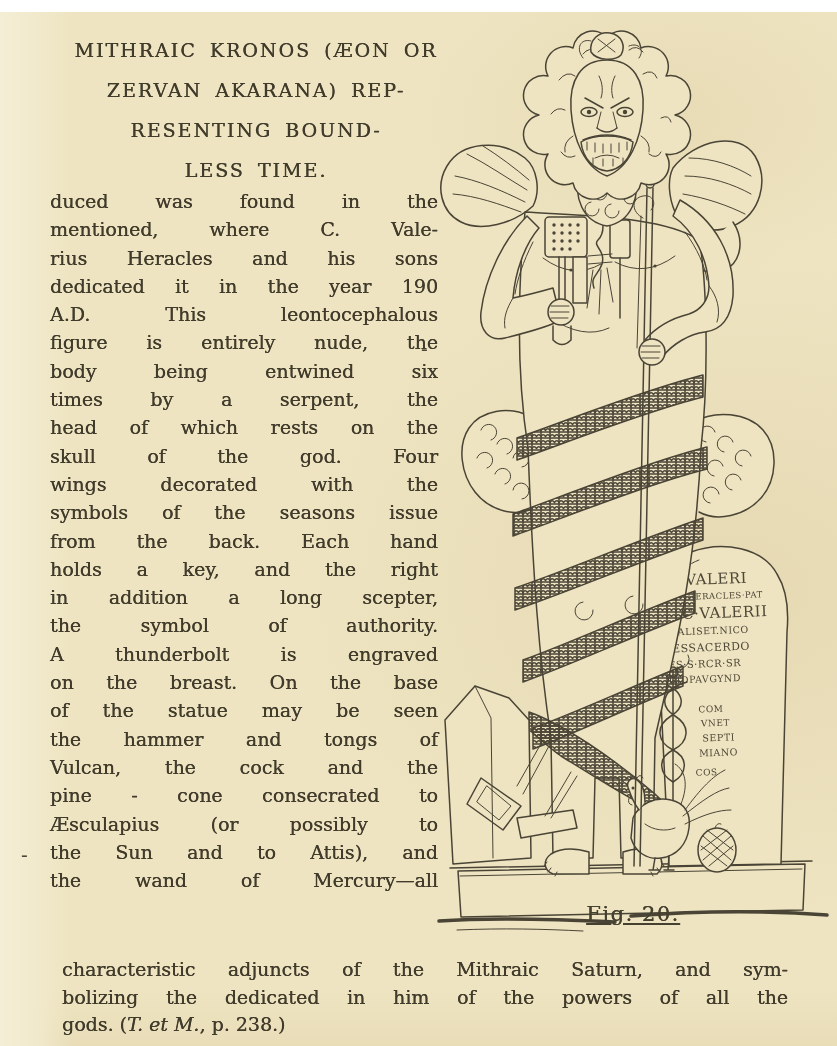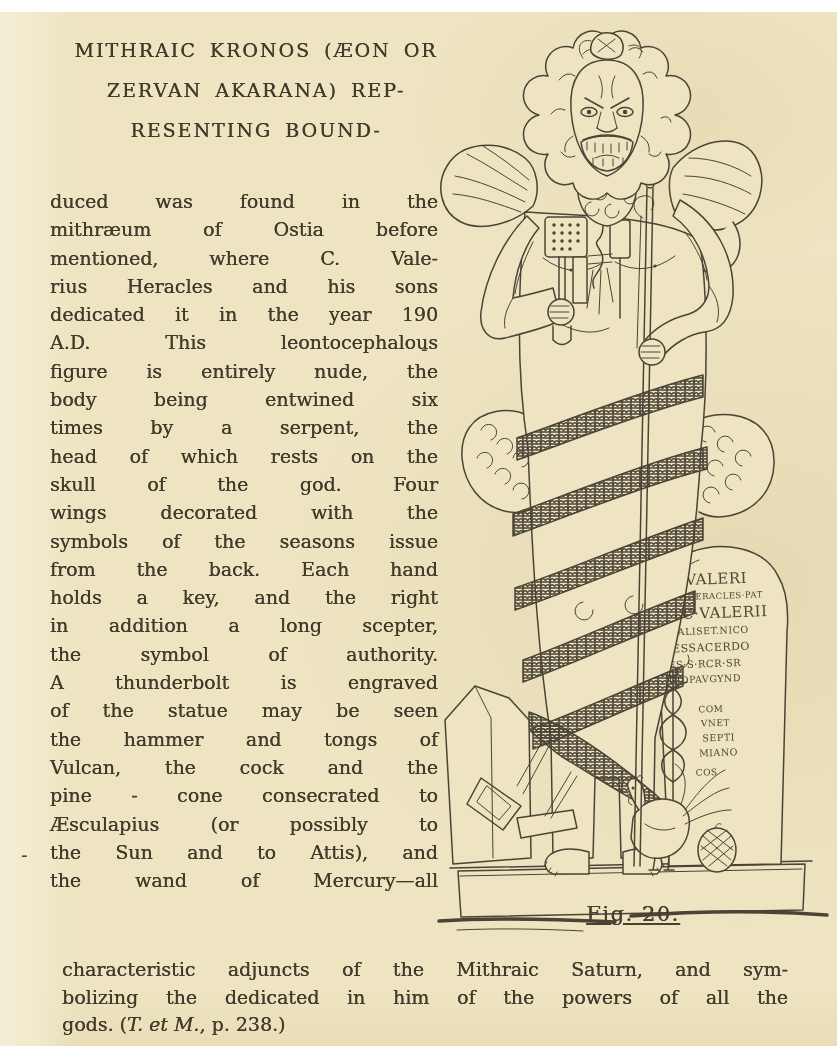--- a/index.html
+++ b/index.html
@@ -64,44 +64,45 @@
 </style>
 </head>
 <body>
 
 <div class="page">
 
   <div class="title">
     <div>MITHRAIC KRONOS (ÆON OR</div>
     <div>ZERVAN AKARANA) REP-</div>
     <div>RESENTING BOUND-</div>
+    <div>LESS TIME.</div>
   </div>
 
   <div class="dash dash-r">-</div>
   <div class="dash dash-l">-</div>
 
   <div class="column">
     <div class="bline">duced was found in the</div>
-    <div class="bline">mithræum of Ostia before</div>
     <div class="bline">mentioned, where C. Vale-</div>
     <div class="bline">rius Heracles and his sons</div>
     <div class="bline">dedicated it in the year 190</div>
     <div class="bline">A.D. This leontocephalous</div>
     <div class="bline">figure is entirely nude, the</div>
     <div class="bline">body being entwined six</div>
     <div class="bline">times by a serpent, the</div>
     <div class="bline">head of which rests on the</div>
     <div class="bline">skull of the god. Four</div>
     <div class="bline">wings decorated with the</div>
     <div class="bline">symbols of the seasons issue</div>
     <div class="bline">from the back. Each hand</div>
     <div class="bline">holds a key, and the right</div>
     <div class="bline">in addition a long scepter,</div>
     <div class="bline">the symbol of authority.</div>
     <div class="bline">A thunderbolt is engraved</div>
+    <div class="bline">on the breast. On the base</div>
     <div class="bline">of the statue may be seen</div>
     <div class="bline">the hammer and tongs of</div>
     <div class="bline">Vulcan, the cock and the</div>
     <div class="bline">pine - cone consecrated to</div>
     <div class="bline">Æsculapius (or possibly to</div>
     <div class="bline">the Sun and to Attis), and</div>
     <div class="bline">the wand of Mercury—all</div>
   </div>
 
   <div class="footer">

